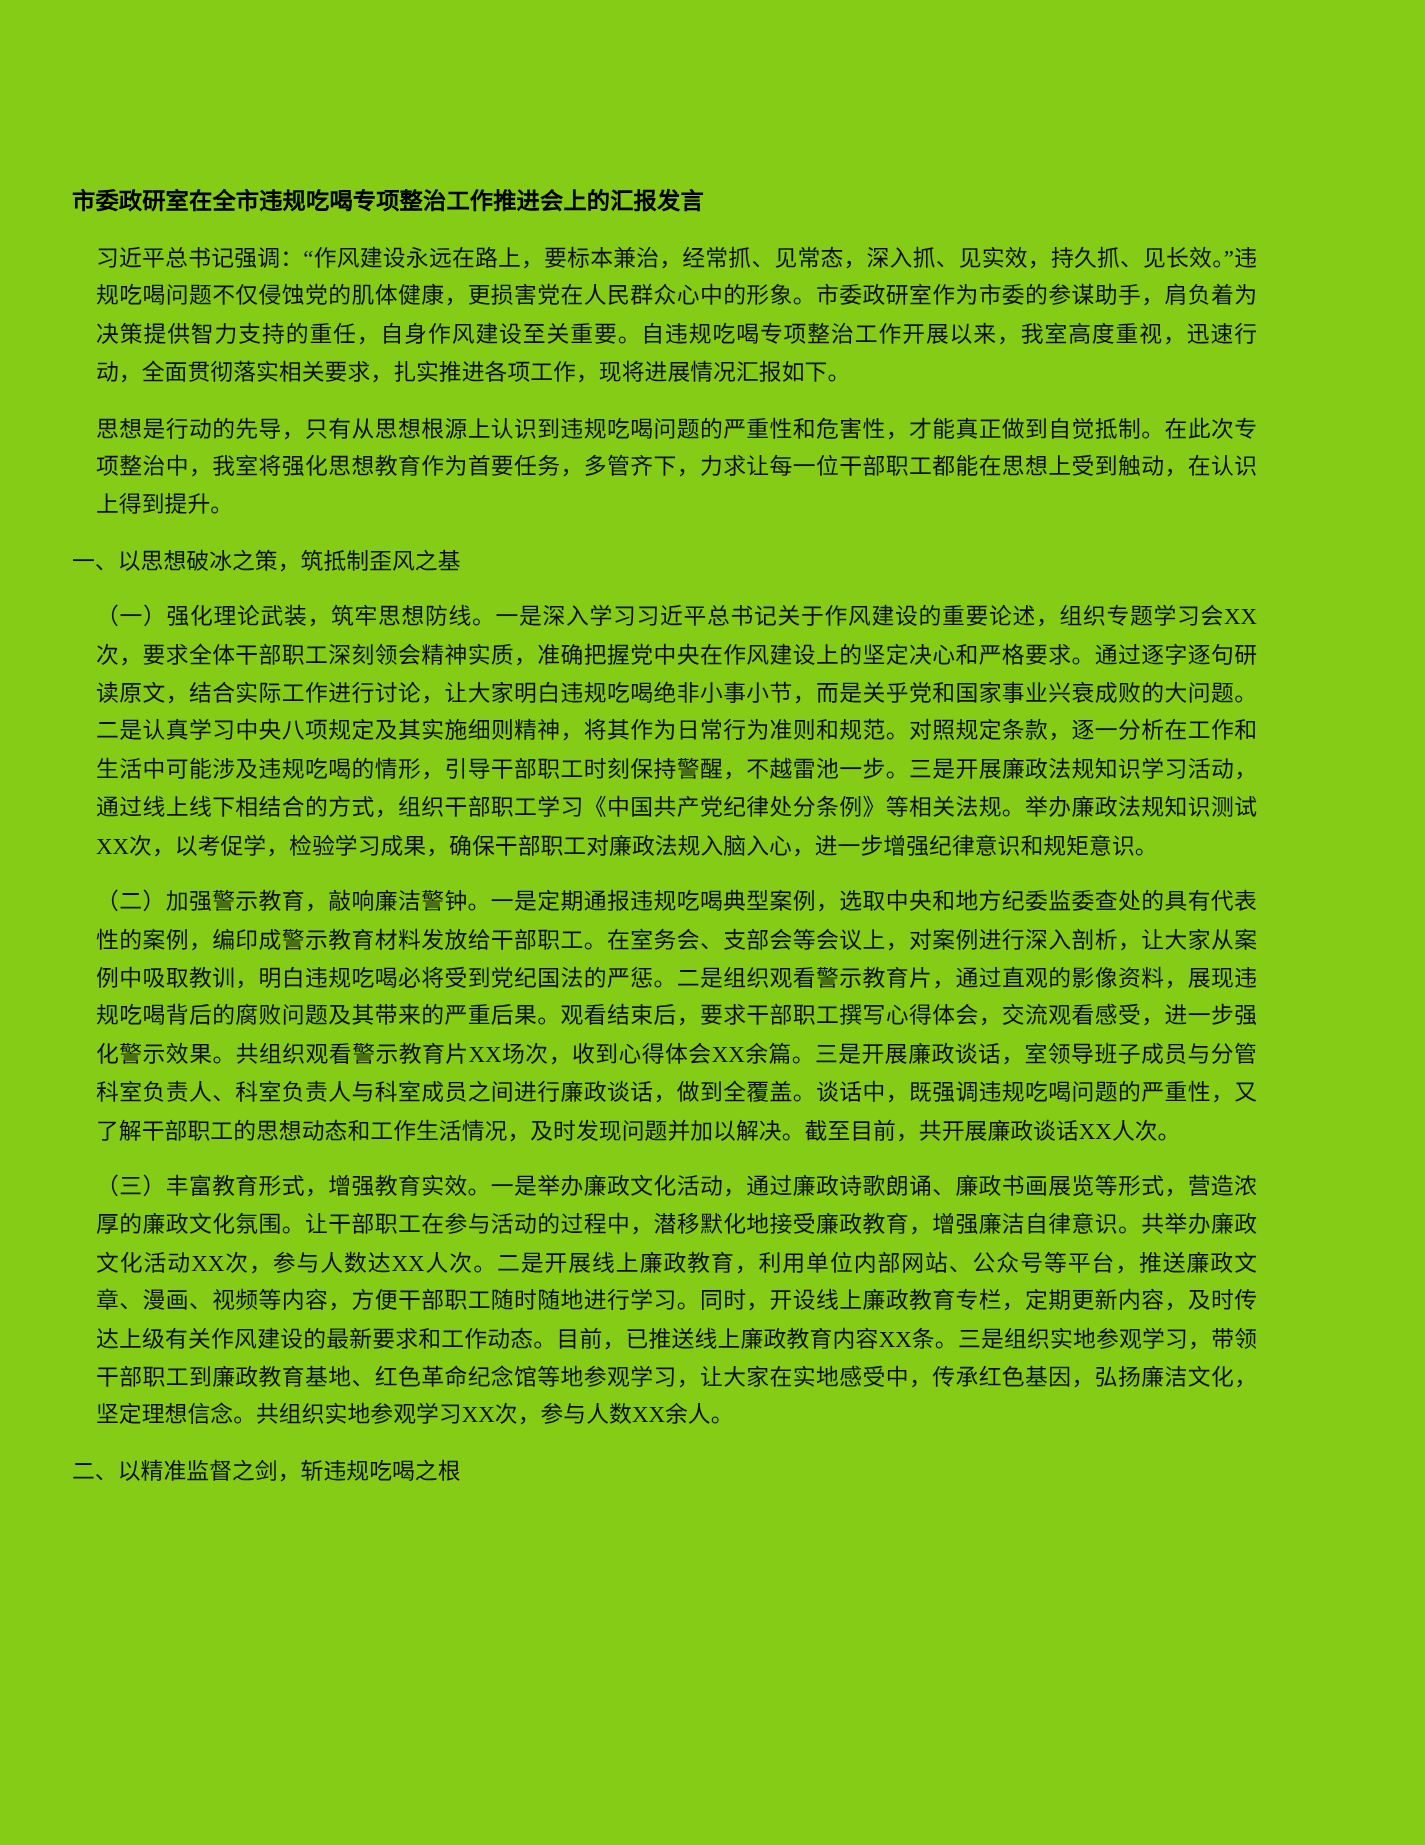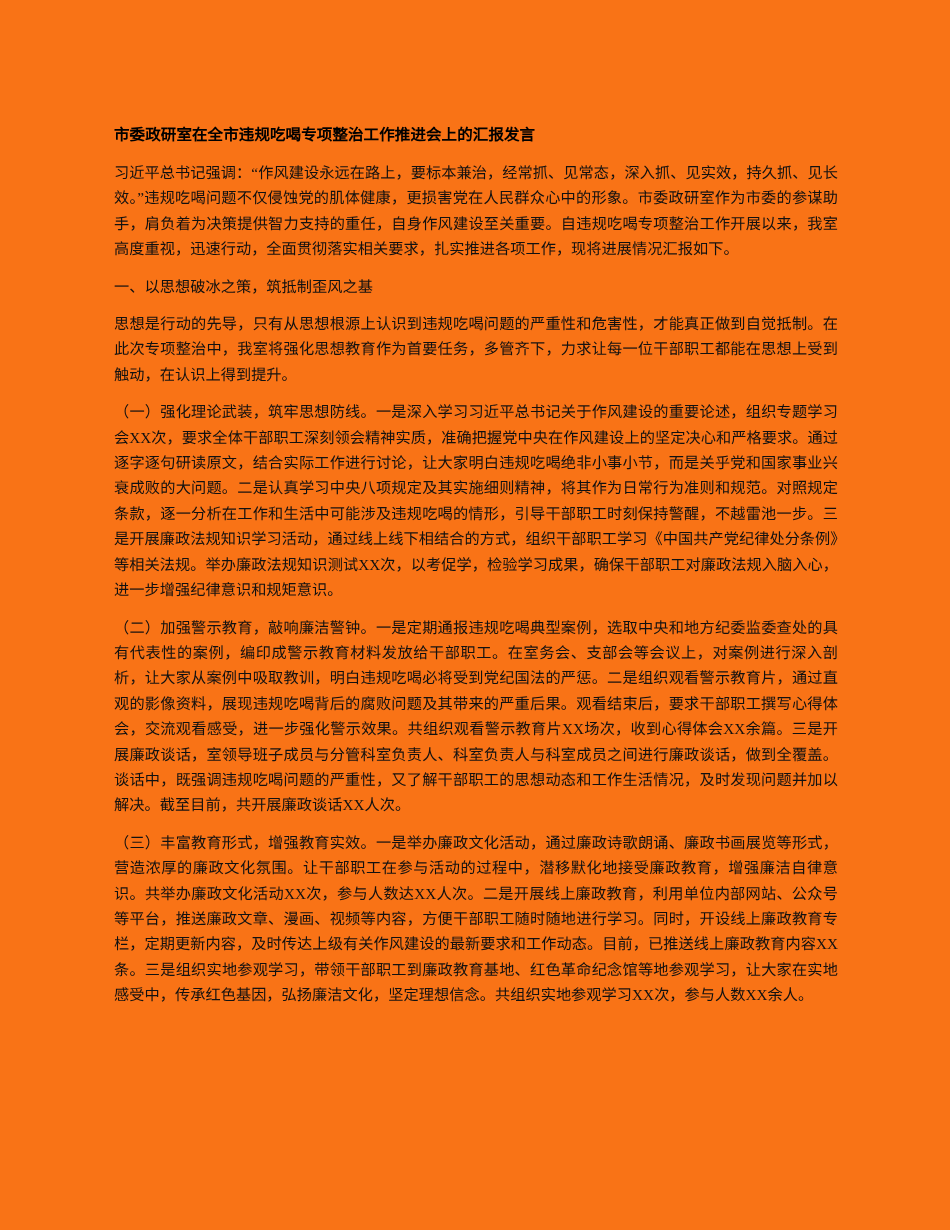--- a/index.html
+++ b/index.html
@@ -14,38 +14,38 @@
     overflow: hidden;
     font-family: "Liberation Serif", "DejaVu Serif", serif;
     color: #000000;
     -webkit-font-smoothing: antialiased;
   }
 
   .page {
     box-sizing: border-box;
     width: 950px;
     height: 1230px;
-    padding: 124px 112px 0 114px;
-    background: #f97316;
+    padding: 124px 112px 0 48px;
+    background: #84cc16;
   }
 
   .doc-title {
     font-size: 15.5px;
     font-weight: bold;
     line-height: 22px;
     margin: 0 0 14px 0;
     letter-spacing: 0.1px;
     text-align: left;
     color: #000;
   }
 
   .para {
     font-size: 15.2px;
     line-height: 25.4px;
-    margin: 0 0 12px 0;
+    margin: 0 0 12px 16px;
     text-align: justify;
     text-justify: inter-ideograph;
     letter-spacing: 0.05px;
     color: #111;
   }
 
   .para.heading-line {
     margin: 0 0 12px 0;
   }
 
@@ -57,19 +57,20 @@
   .para span { white-space: pre-wrap; }
 </style>
 </head>
 <body>
 
 <div class="page">
   <h1 class="doc-title">市委政研室在全市违规吃喝专项整治工作推进会上的汇报发言</h1>
 
   <div id="body-content">
       <p class="para"><span>习近平总书记强调：“作风建设永远在路上，要标本兼治，经常抓、见常态，深入抓、见实效，持久抓、见长效。”违规吃喝问题不仅侵蚀党的肌体健康，更损害党在人民群众心中的形象。市委政研室作为市委的参谋助手，肩负着为决策提供智力支持的重任，自身作风建设至关重要。自违规吃喝专项整治工作开展以来，我室高度重视，迅速行动，全面贯彻落实相关要求，扎实推进各项工作，现将进展情况汇报如下。</span></p>
+      <p class="para"><span>思想是行动的先导，只有从思想根源上认识到违规吃喝问题的严重性和危害性，才能真正做到自觉抵制。在此次专项整治中，我室将强化思想教育作为首要任务，多管齐下，力求让每一位干部职工都能在思想上受到触动，在认识上得到提升。</span></p>
       <p class="para heading-line"><span>一、以思想破冰之策，筑抵制歪风之基</span></p>
-      <p class="para"><span>思想是行动的先导，只有从思想根源上认识到违规吃喝问题的严重性和危害性，才能真正做到自觉抵制。在此次专项整治中，我室将强化思想教育作为首要任务，多管齐下，力求让每一位干部职工都能在思想上受到触动，在认识上得到提升。</span></p>
       <p class="para"><span>（一）强化理论武装，筑牢思想防线。</span><span class="b">一是</span><span>深入学习习近平总书记关于作风建设的重要论述，组织专题学习会</span><span class="b">XX</span><span>次，要求全体干部职工深刻领会精神实质，准确把握党中央在作风建设上的坚定决心和严格要求。通过逐字逐句研读原文，结合实际工作进行讨论，让大家明白违规吃喝绝非小事小节，而是关乎党和国家事业兴衰成败的大问题。</span><span class="b">二是</span><span>认真学习中央八项规定及其实施细则精神，将其作为日常行为准则和规范。对照规定条款，逐一分析在工作和生活中可能涉及违规吃喝的情形，引导干部职工时刻保持警醒，不越雷池一步。</span><span class="b">三是</span><span>开展廉政法规知识学习活动，通过线上线下相结合的方式，组织干部职工学习《中国共产党纪律处分条例》等相关法规。举办廉政法规知识测试</span><span class="b">XX</span><span>次，以考促学，检验学习成果，确保干部职工对廉政法规入脑入心，进一步增强纪律意识和规矩意识。</span></p>
       <p class="para"><span>（二）加强警示教育，敲响廉洁警钟。</span><span class="b">一是</span><span>定期通报违规吃喝典型案例，选取中央和地方纪委监委查处的具有代表性的案例，编印成警示教育材料发放给干部职工。在室务会、支部会等会议上，对案例进行深入剖析，让大家从案例中吸取教训，明白违规吃喝必将受到党纪国法的严惩。</span><span class="b">二是</span><span>组织观看警示教育片，通过直观的影像资料，展现违规吃喝背后的腐败问题及其带来的严重后果。观看结束后，要求干部职工撰写心得体会，交流观看感受，进一步强化警示效果。共组织观看警示教育片</span><span class="b">XX</span><span>场次，收到心得体会</span><span class="b">XX</span><span>余篇。</span><span class="b">三是</span><span>开展廉政谈话，室领导班子成员与分管科室负责人、科室负责人与科室成员之间进行廉政谈话，做到全覆盖。谈话中，既强调违规吃喝问题的严重性，又了解干部职工的思想动态和工作生活情况，及时发现问题并加以解决。截至目前，共开展廉政谈话</span><span class="b">XX</span><span>人次。</span></p>
       <p class="para"><span>（三）丰富教育形式，增强教育实效。</span><span class="b">一是</span><span>举办廉政文化活动，通过廉政诗歌朗诵、廉政书画展览等形式，营造浓厚的廉政文化氛围。让干部职工在参与活动的过程中，潜移默化地接受廉政教育，增强廉洁自律意识。共举办廉政文化活动</span><span class="b">XX</span><span>次，参与人数达</span><span class="b">XX</span><span>人次。</span><span class="b">二是</span><span>开展线上廉政教育，利用单位内部网站、公众号等平台，推送廉政文章、漫画、视频等内容，方便干部职工随时随地进行学习。同时，开设线上廉政教育专栏，定期更新内容，及时传达上级有关作风建设的最新要求和工作动态。目前，已推送线上廉政教育内容</span><span class="b">XX</span><span>条。</span><span class="b">三是</span><span>组织实地参观学习，带领干部职工到廉政教育基地、红色革命纪念馆等地参观学习，让大家在实地感受中，传承红色基因，弘扬廉洁文化，坚定理想信念。共组织实地参观学习</span><span class="b">XX</span><span>次，参与人数</span><span class="b">XX</span><span>余人。</span></p>
+      <p class="para heading-line"><span>二、以精准监督之剑，斩违规吃喝之根</span></p>
     </div>
 </div>
 
 </body></html>

